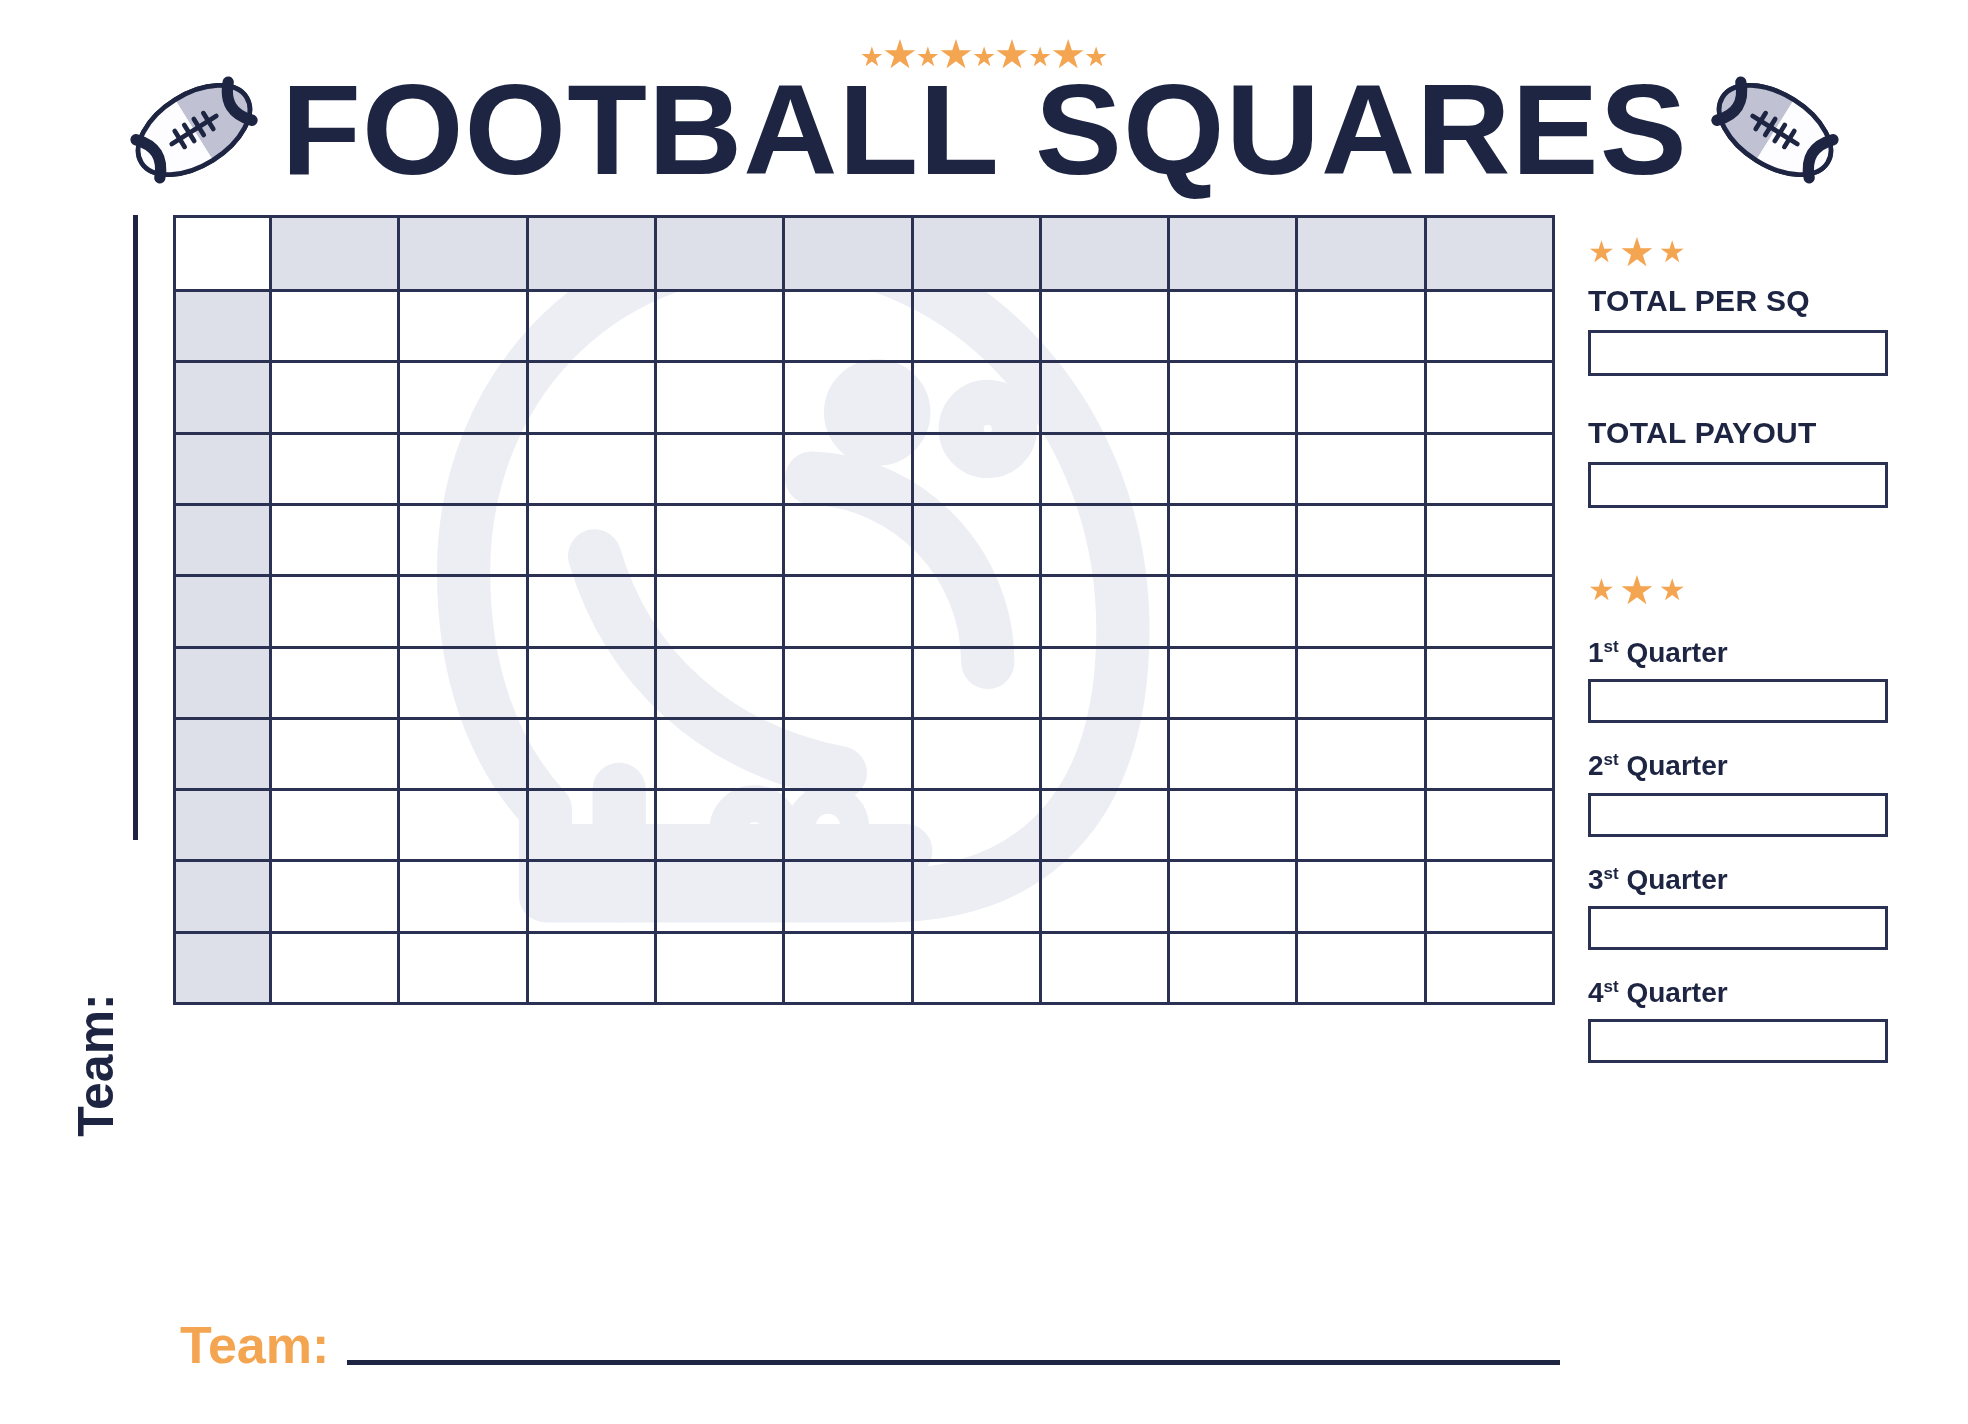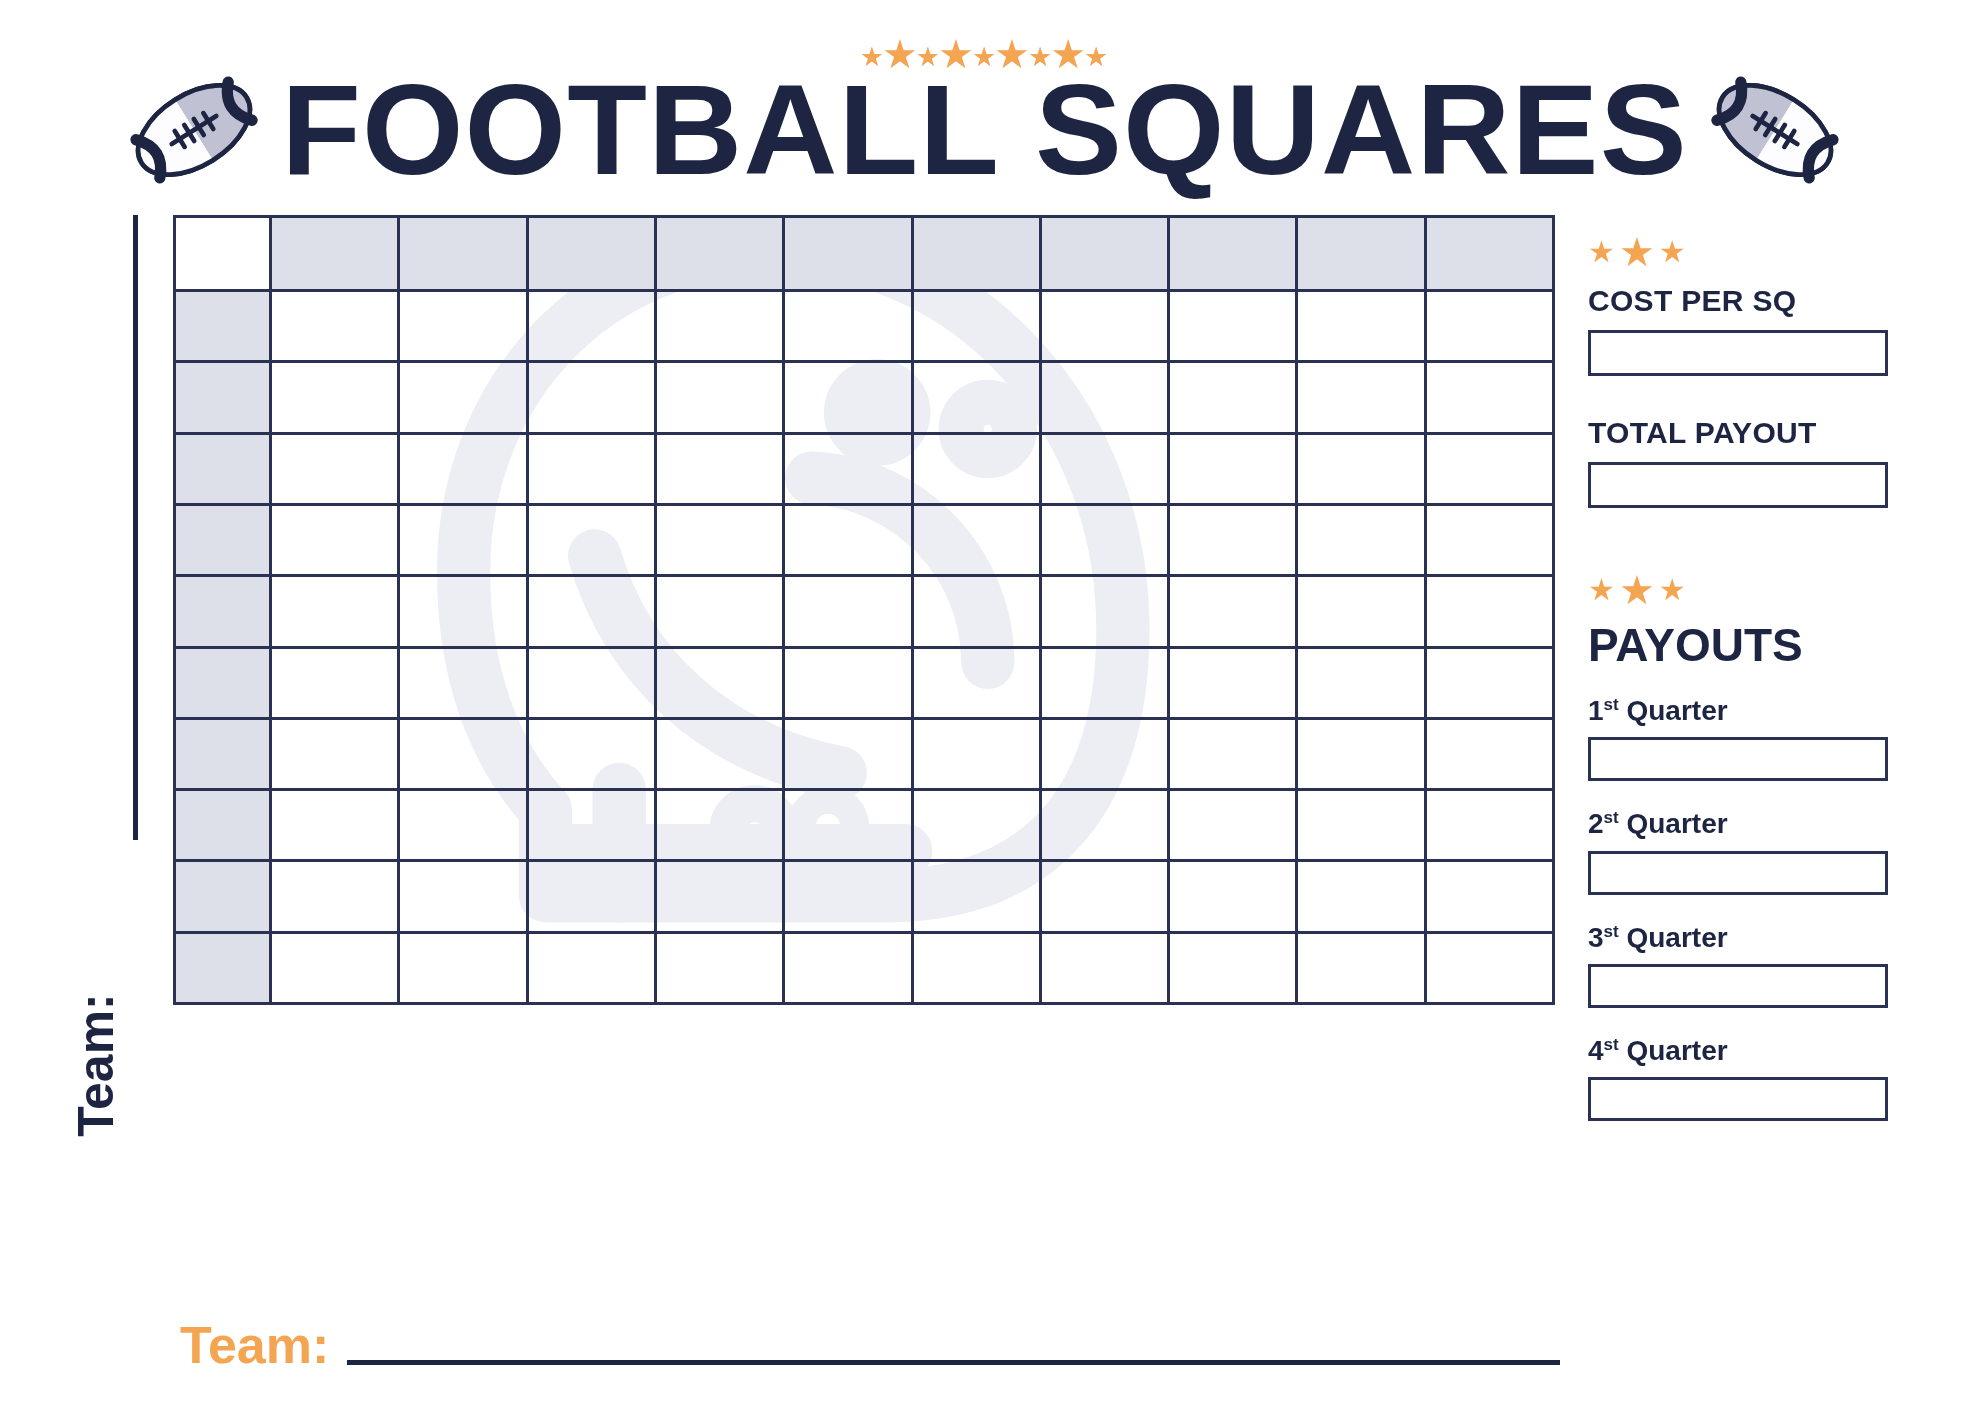--- a/index.html
+++ b/index.html
@@ -413,32 +413,31 @@
   <div id="team-bottom-label">Team:</div>
   <div id="team-bottom-rule"></div>
 </div>
 
 <div id="sidebar">
 
   <div class="tri-stars">
     <span class="s1">★</span><span class="s2">★</span><span class="s3">★</span>
   </div>
 
-  <div class="side-label">COST PER SQ</div>
+  <div class="side-label">TOTAL PER SQ</div>
   <div class="side-box"></div>
 
   <div class="side-label">TOTAL PAYOUT</div>
   <div class="side-box"></div>
 
   <div id="payouts-block">
     <div class="tri-stars">
       <span class="s1">★</span><span class="s2">★</span><span class="s3">★</span>
     </div>
 
-    <div id="payouts-title">PAYOUTS</div>
 
     <div class="q-label"><span>1</span><sup>st</sup>&nbsp;<span>Quarter</span></div>
     <div class="q-box"></div>
 
     <div class="q-label"><span>2</span><sup>st</sup>&nbsp;<span>Quarter</span></div>
     <div class="q-box"></div>
 
     <div class="q-label"><span>3</span><sup>st</sup>&nbsp;<span>Quarter</span></div>
     <div class="q-box"></div>
 

